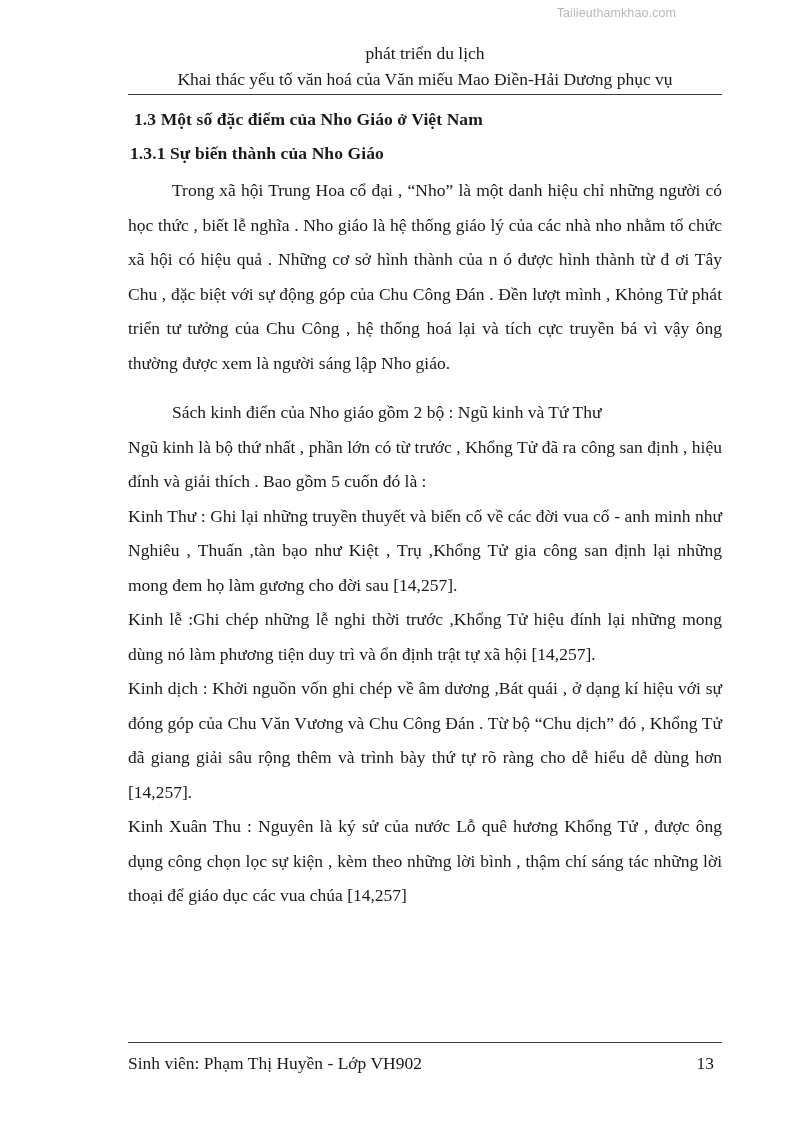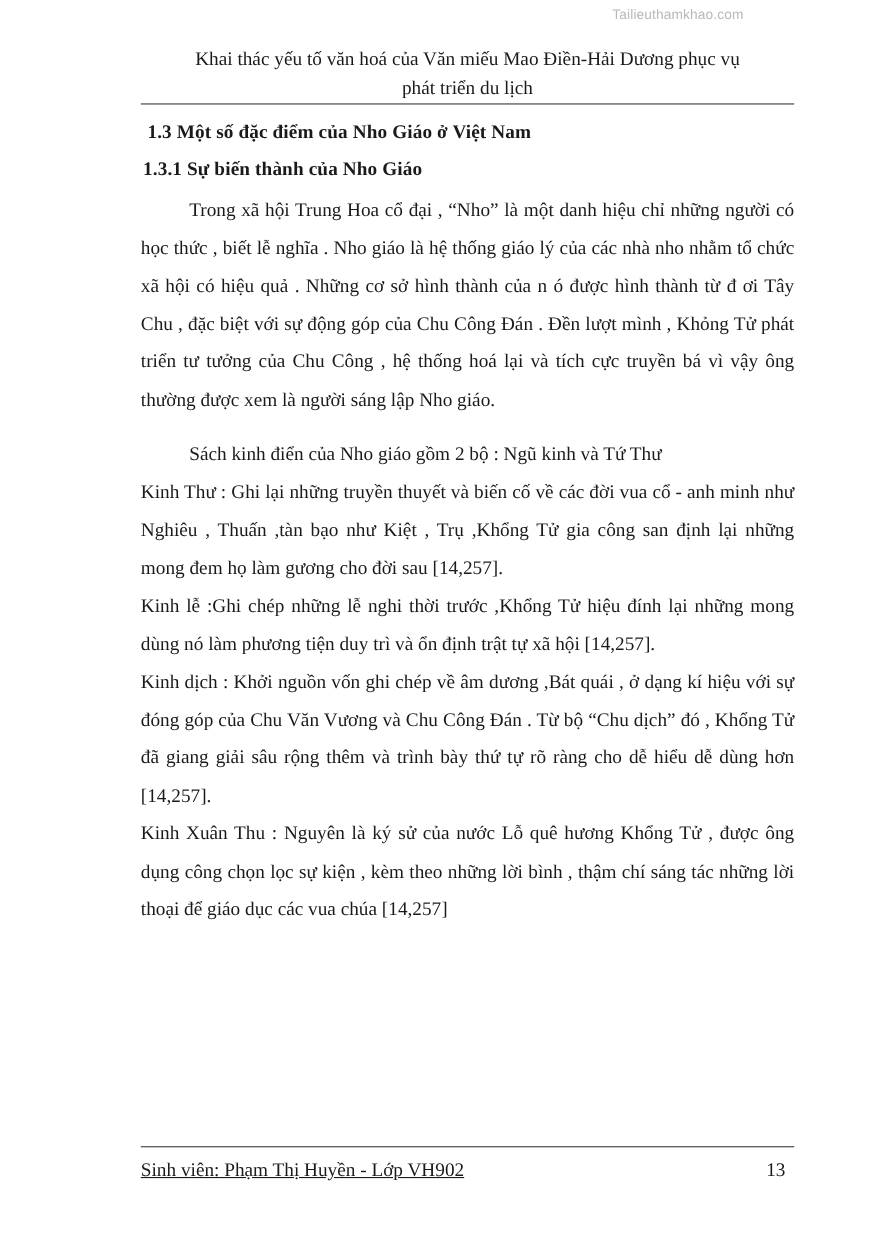--- a/index.html
+++ b/index.html
@@ -114,48 +114,49 @@
     position: absolute;
     left: 128px;
     top: 1050px;
     width: 594px;
     display: flex;
     justify-content: space-between;
     align-items: baseline;
     font-size: 17.5px;
     line-height: 26px;
   }
-  .footer-left { white-space: nowrap; text-decoration: underline; }
+  .footer-left { white-space: nowrap; }
   .footer-right { white-space: nowrap; padding-right: 8px; }
 </style>
 </head>
 <body>
 
 <div class="page">
 
   <div class="watermark">Tailieuthamkhao.com</div>
 
   <div class="header">
+    <div class="header-line second">phát triển du lịch</div>
     <div class="header-line">Khai thác yếu tố văn hoá của Văn miếu Mao Điền-Hải Dương phục vụ</div>
-    <div class="header-line second">phát triển du lịch</div>
   </div>
   <div class="header-rule"></div>
 
   <div class="content">
 
     <h2 class="heading">1.3 Một số đặc điểm của Nho Giáo ở Việt Nam</h2>
 
     <h3 class="subheading sub-gap">1.3.1  Sự biến thành của Nho Giáo</h3>
 
     <div class="spacer-sm"></div>
 
     <p class="para indent">Trong xã hội Trung Hoa cổ đại , “Nho” là một danh hiệu chỉ những người có học thức , biết lễ nghĩa . Nho giáo là hệ thống giáo lý của các nhà nho nhằm tổ chức xã hội có hiệu quả . Những cơ sở hình thành của n ó được hình thành từ đ ơi Tây Chu , đặc biệt với sự động góp của Chu Công Đán . Đền lượt mình , Khỏng Tử phát triển tư tưởng của Chu Công , hệ thống hoá lại và tích cực truyền bá vì vậy ông thường được xem là người sáng lập Nho giáo.</p>
 
     <p class="para indent nojust">Sách kinh điển của Nho giáo gồm 2 bộ : Ngũ kinh và Tứ Thư</p>
 
+    <p class="para flush">Ngũ kinh là bộ thứ nhất , phần lớn có từ trước , Khổng Tử đã ra công san định , hiệu đính và giải thích . Bao gồm 5 cuốn đó là :</p>
 
 
     <p class="para flush">Kinh Thư : Ghi lại những truyền thuyết và biến cố về các đời vua cổ - anh minh như Nghiêu , Thuấn ,tàn bạo như Kiệt , Trụ ,Khổng Tử gia công san định lại những mong đem họ làm gương cho đời sau [14,257].</p>
 
     <p class="para flush">Kinh lễ :Ghi chép những lễ nghi thời trước ,Khổng Tử hiệu đính lại những mong dùng nó làm phương tiện duy trì và ổn định trật tự xã hội [14,257].</p>
 
     <p class="para flush">Kinh dịch : Khởi nguồn vốn ghi chép về âm dương ,Bát quái , ở dạng kí hiệu với sự đóng góp của Chu Văn Vương và Chu Công Đán . Từ bộ “Chu dịch” đó , Khổng Tử đã giang giải sâu rộng thêm và trình bày thứ tự rõ ràng cho dễ hiểu dễ dùng hơn [14,257].</p>
 
     <p class="para flush">Kinh Xuân Thu : Nguyên là ký sử của nước Lỗ quê hương Khổng Tử , được ông dụng công chọn lọc sự kiện , kèm theo những lời bình , thậm chí sáng tác những lời thoại để giáo dục các vua chúa [14,257]</p>
 

